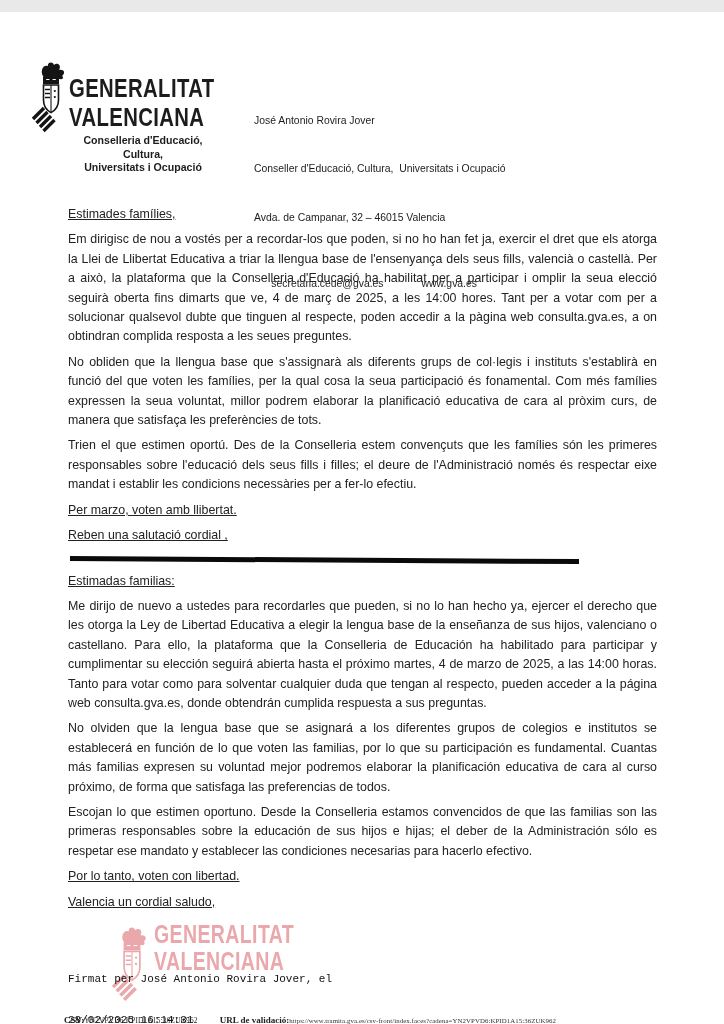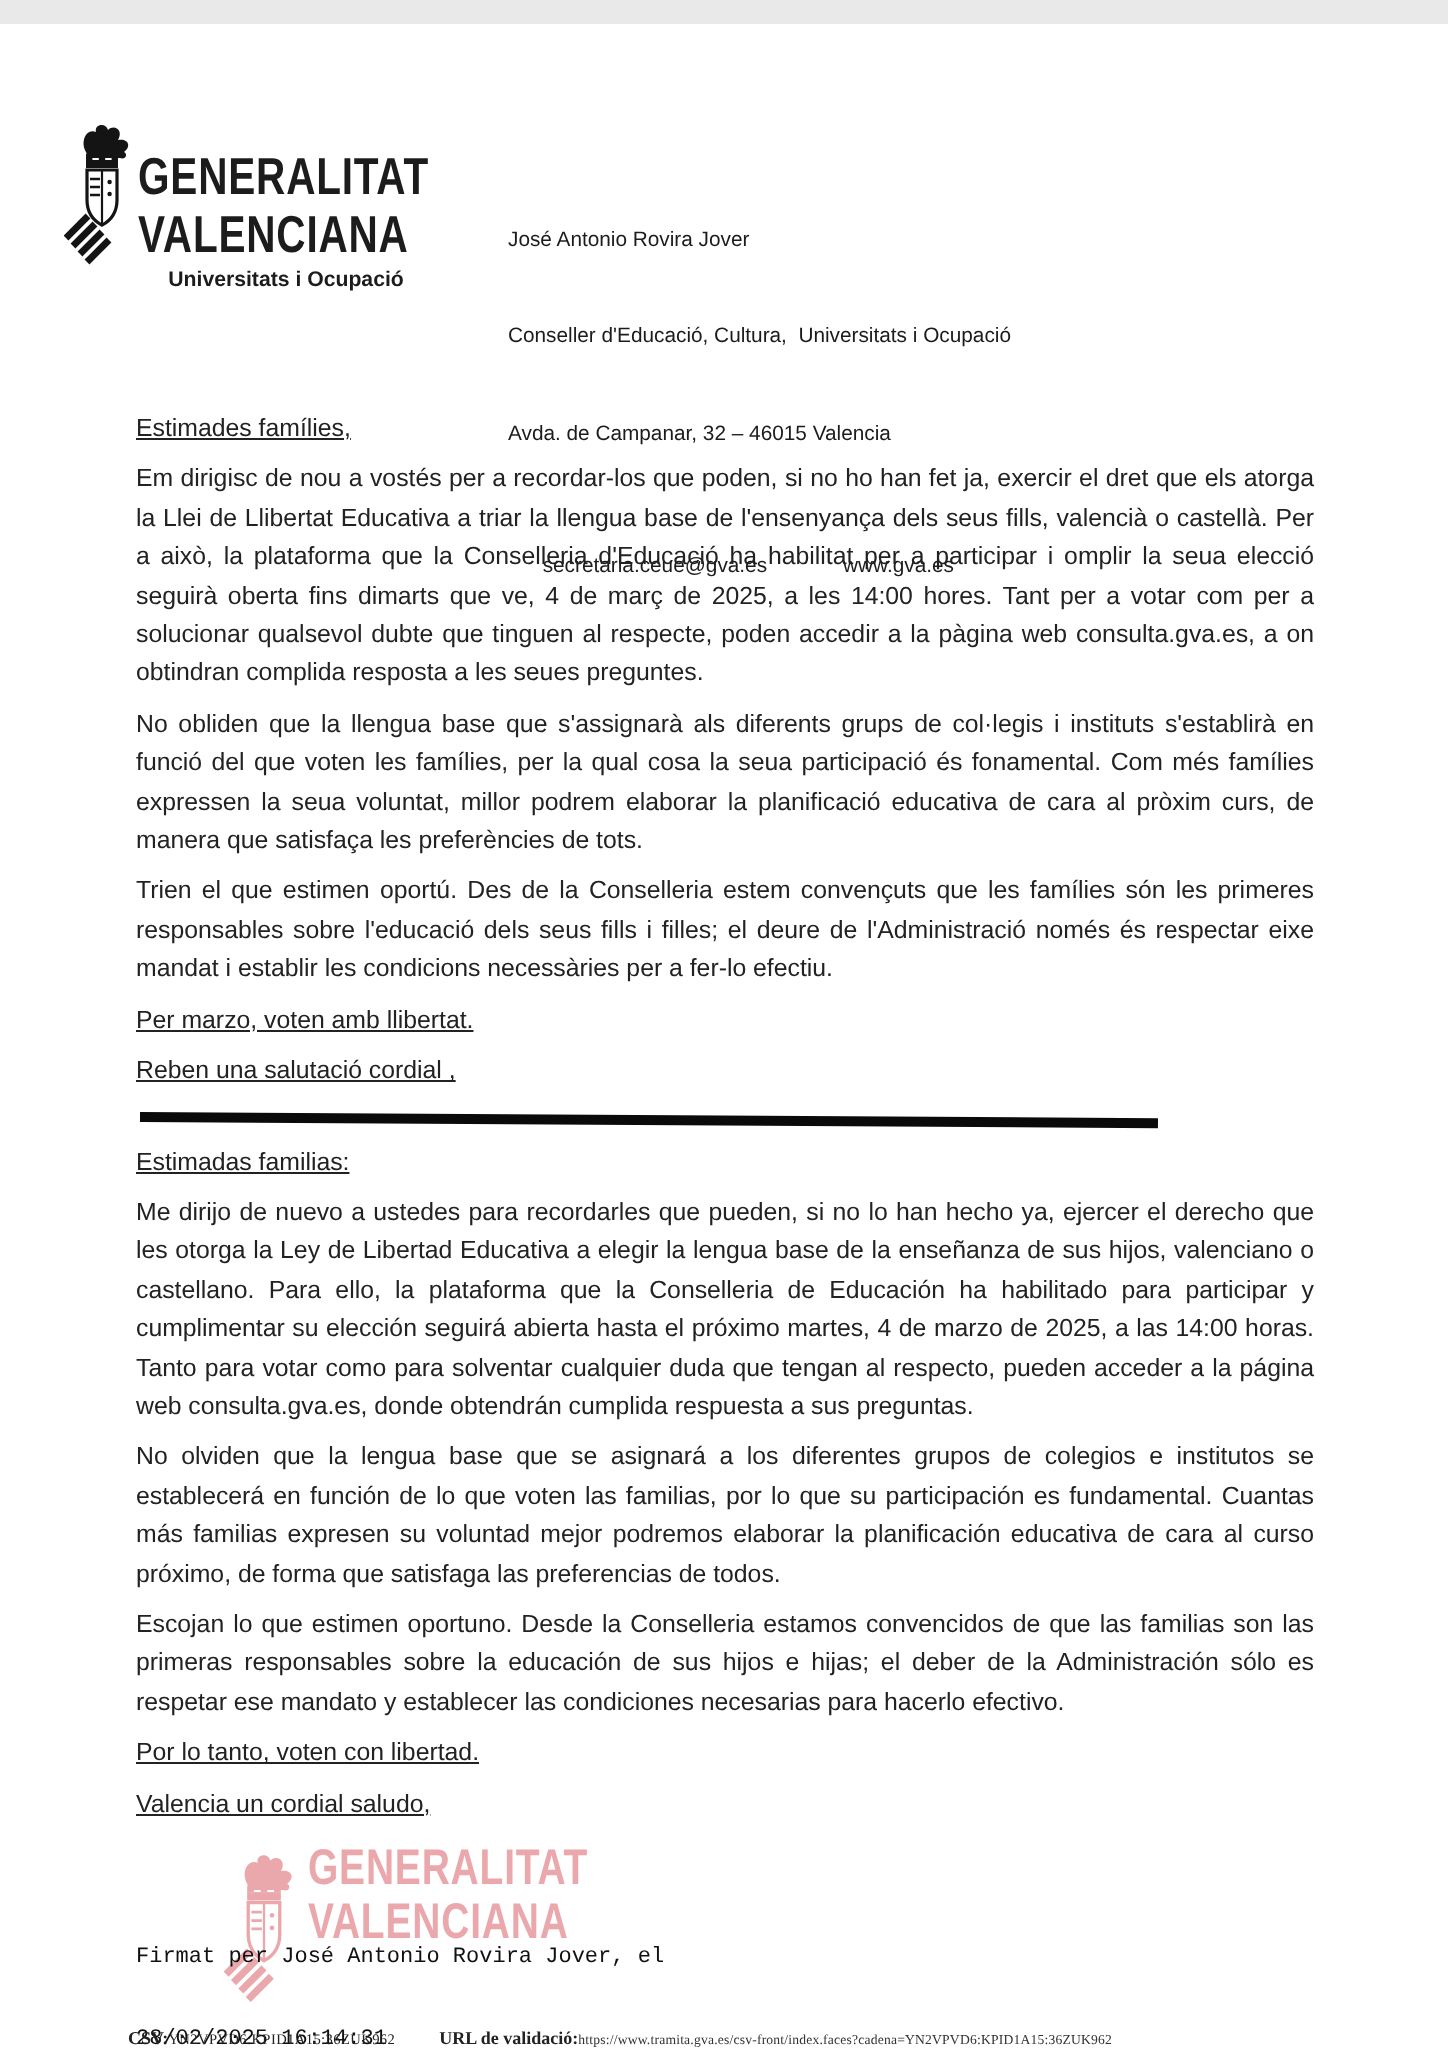--- a/index.html
+++ b/index.html
@@ -87,20 +87,21 @@
       <path d="M22.5 59 L11.5 70"></path>
     </g>
   </svg>
 
   <div class="brand">
     <div class="brand-line">GENERALITAT</div>
     <div class="brand-line">VALENCIANA</div>
   </div>
 
   <div class="dept">
+    <div>Conselleria d'Educació, Cultura,</div>
     <div>Universitats i Ocupació</div>
   </div>
 
   <div class="contact">
     <div>José Antonio Rovira Jover</div>
     <div>Conseller d'Educació, Cultura,  Universitats i Ocupació</div>
     <div>Avda. de Campanar, 32 – 46015 Valencia</div>
     <div class="contact-row">
       <span>secretaria.ceue@gva.es</span><span class="contact-gap"></span><span>www.gva.es</span>
     </div>

